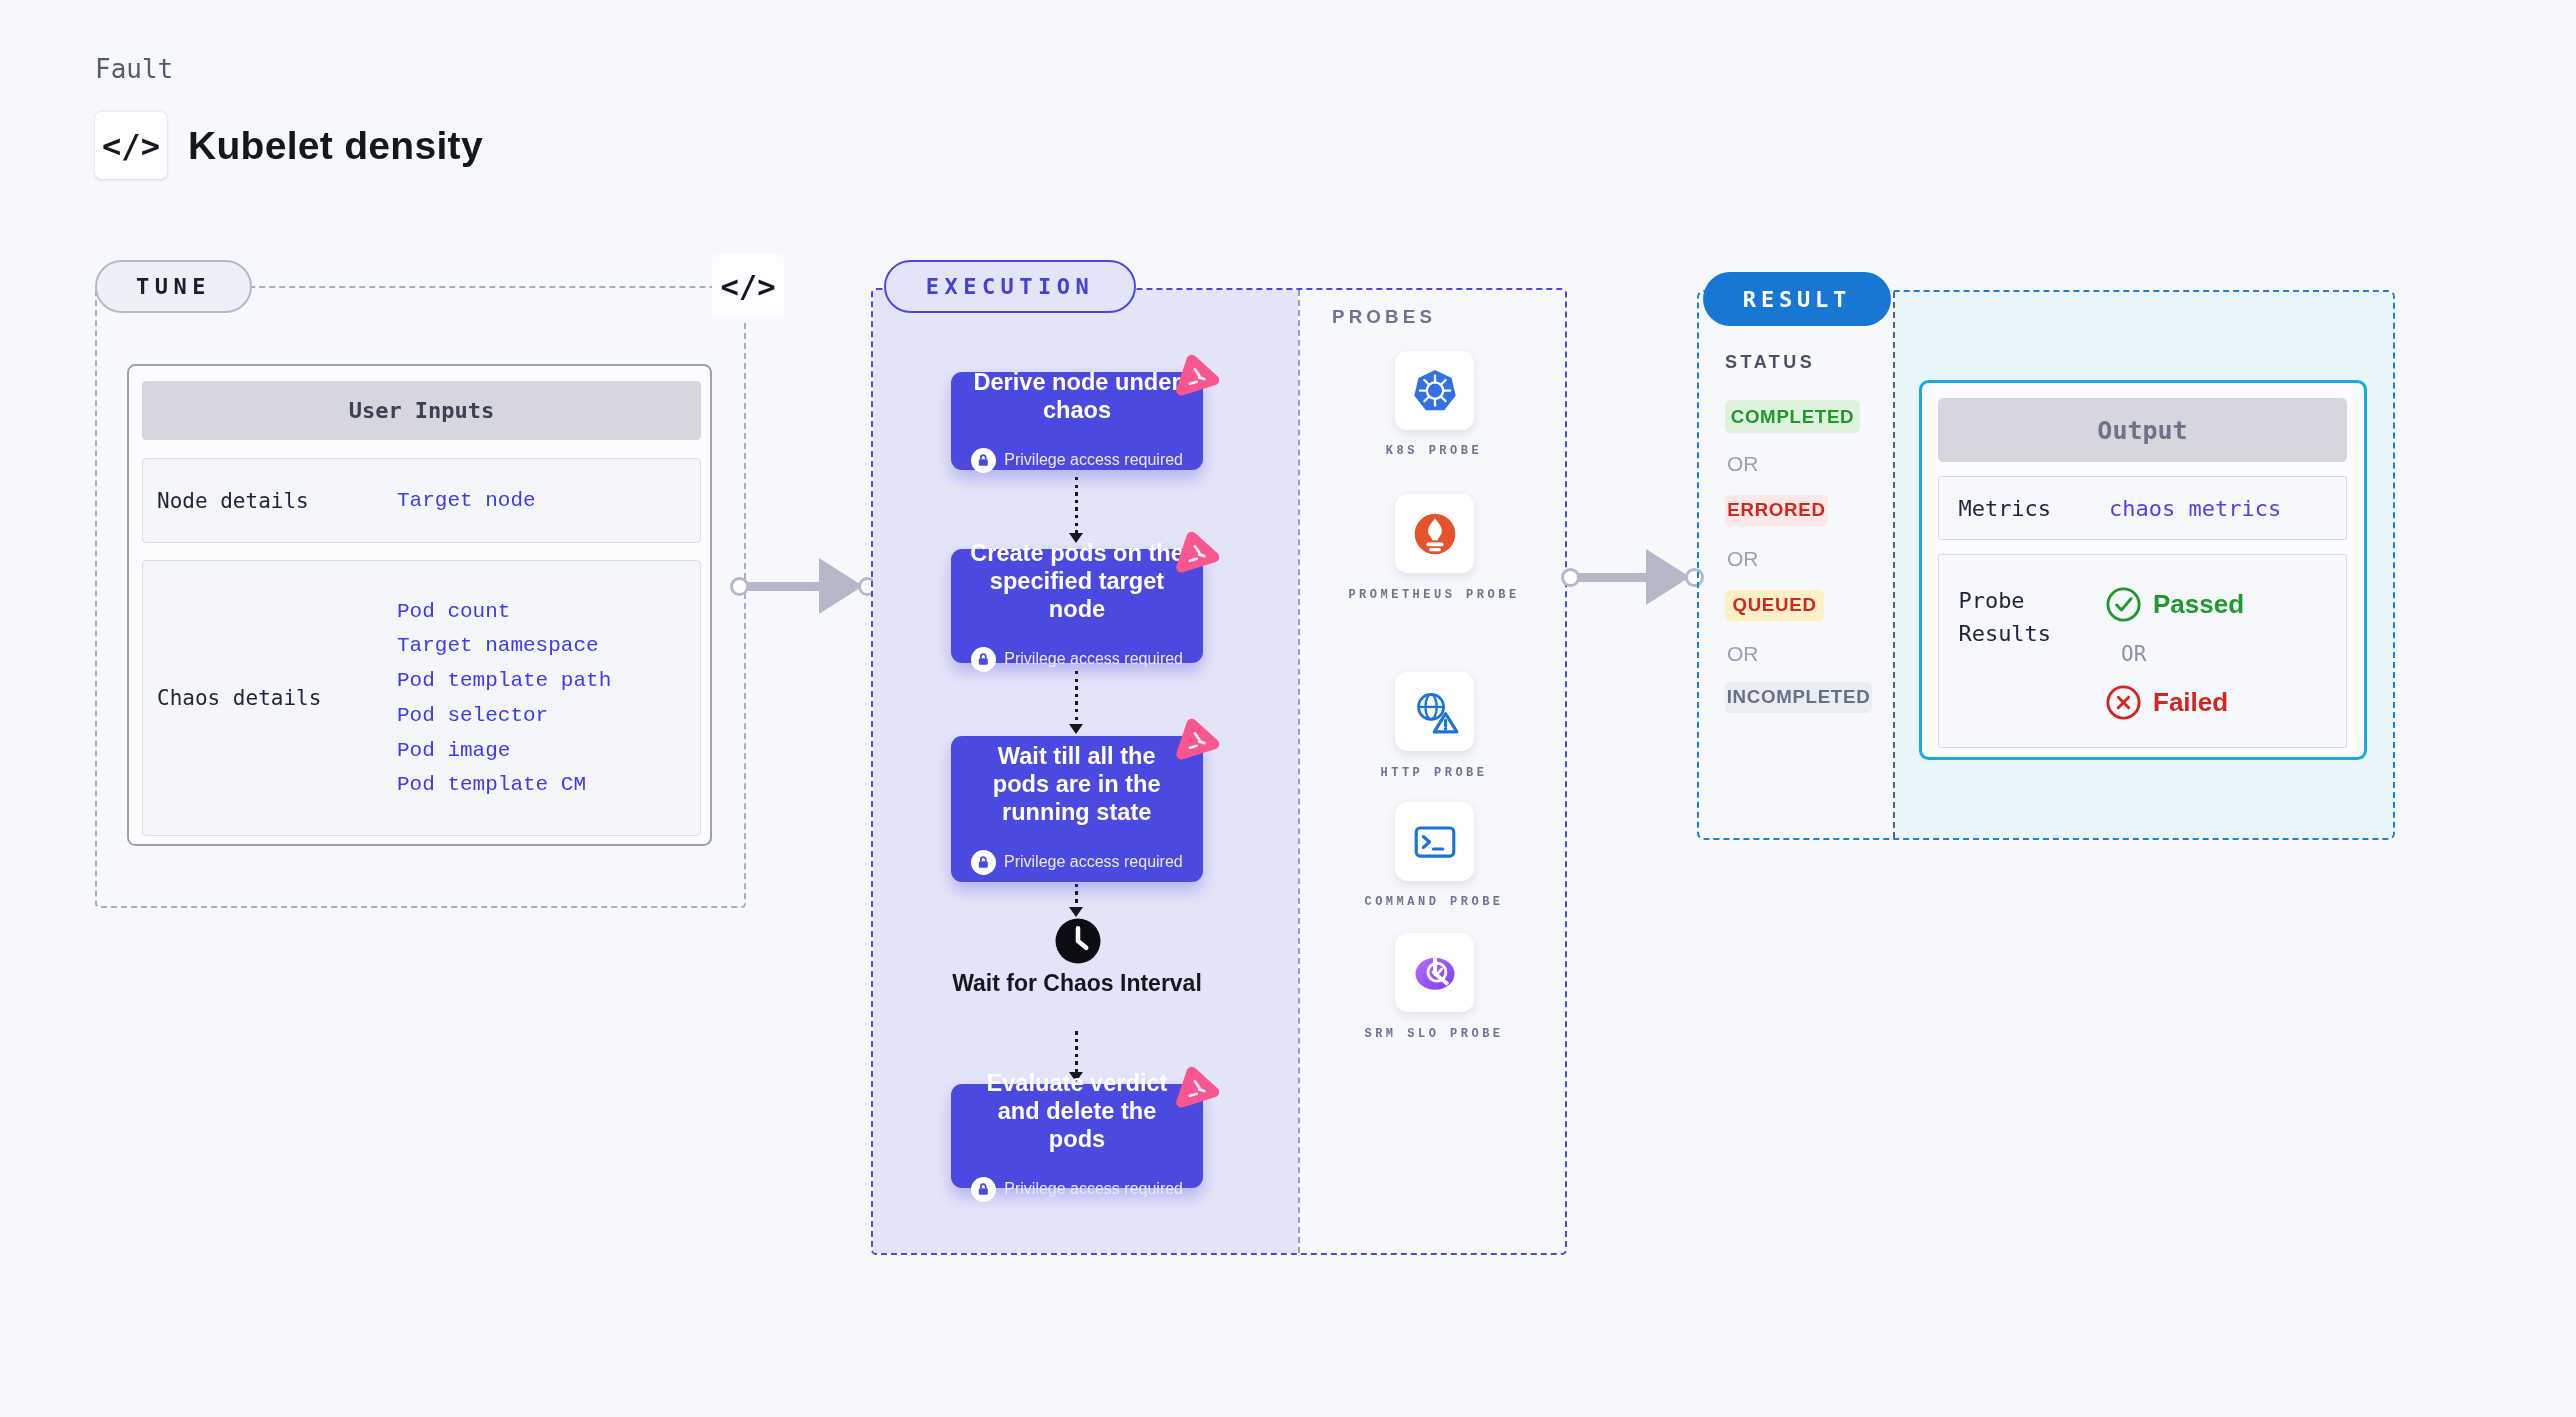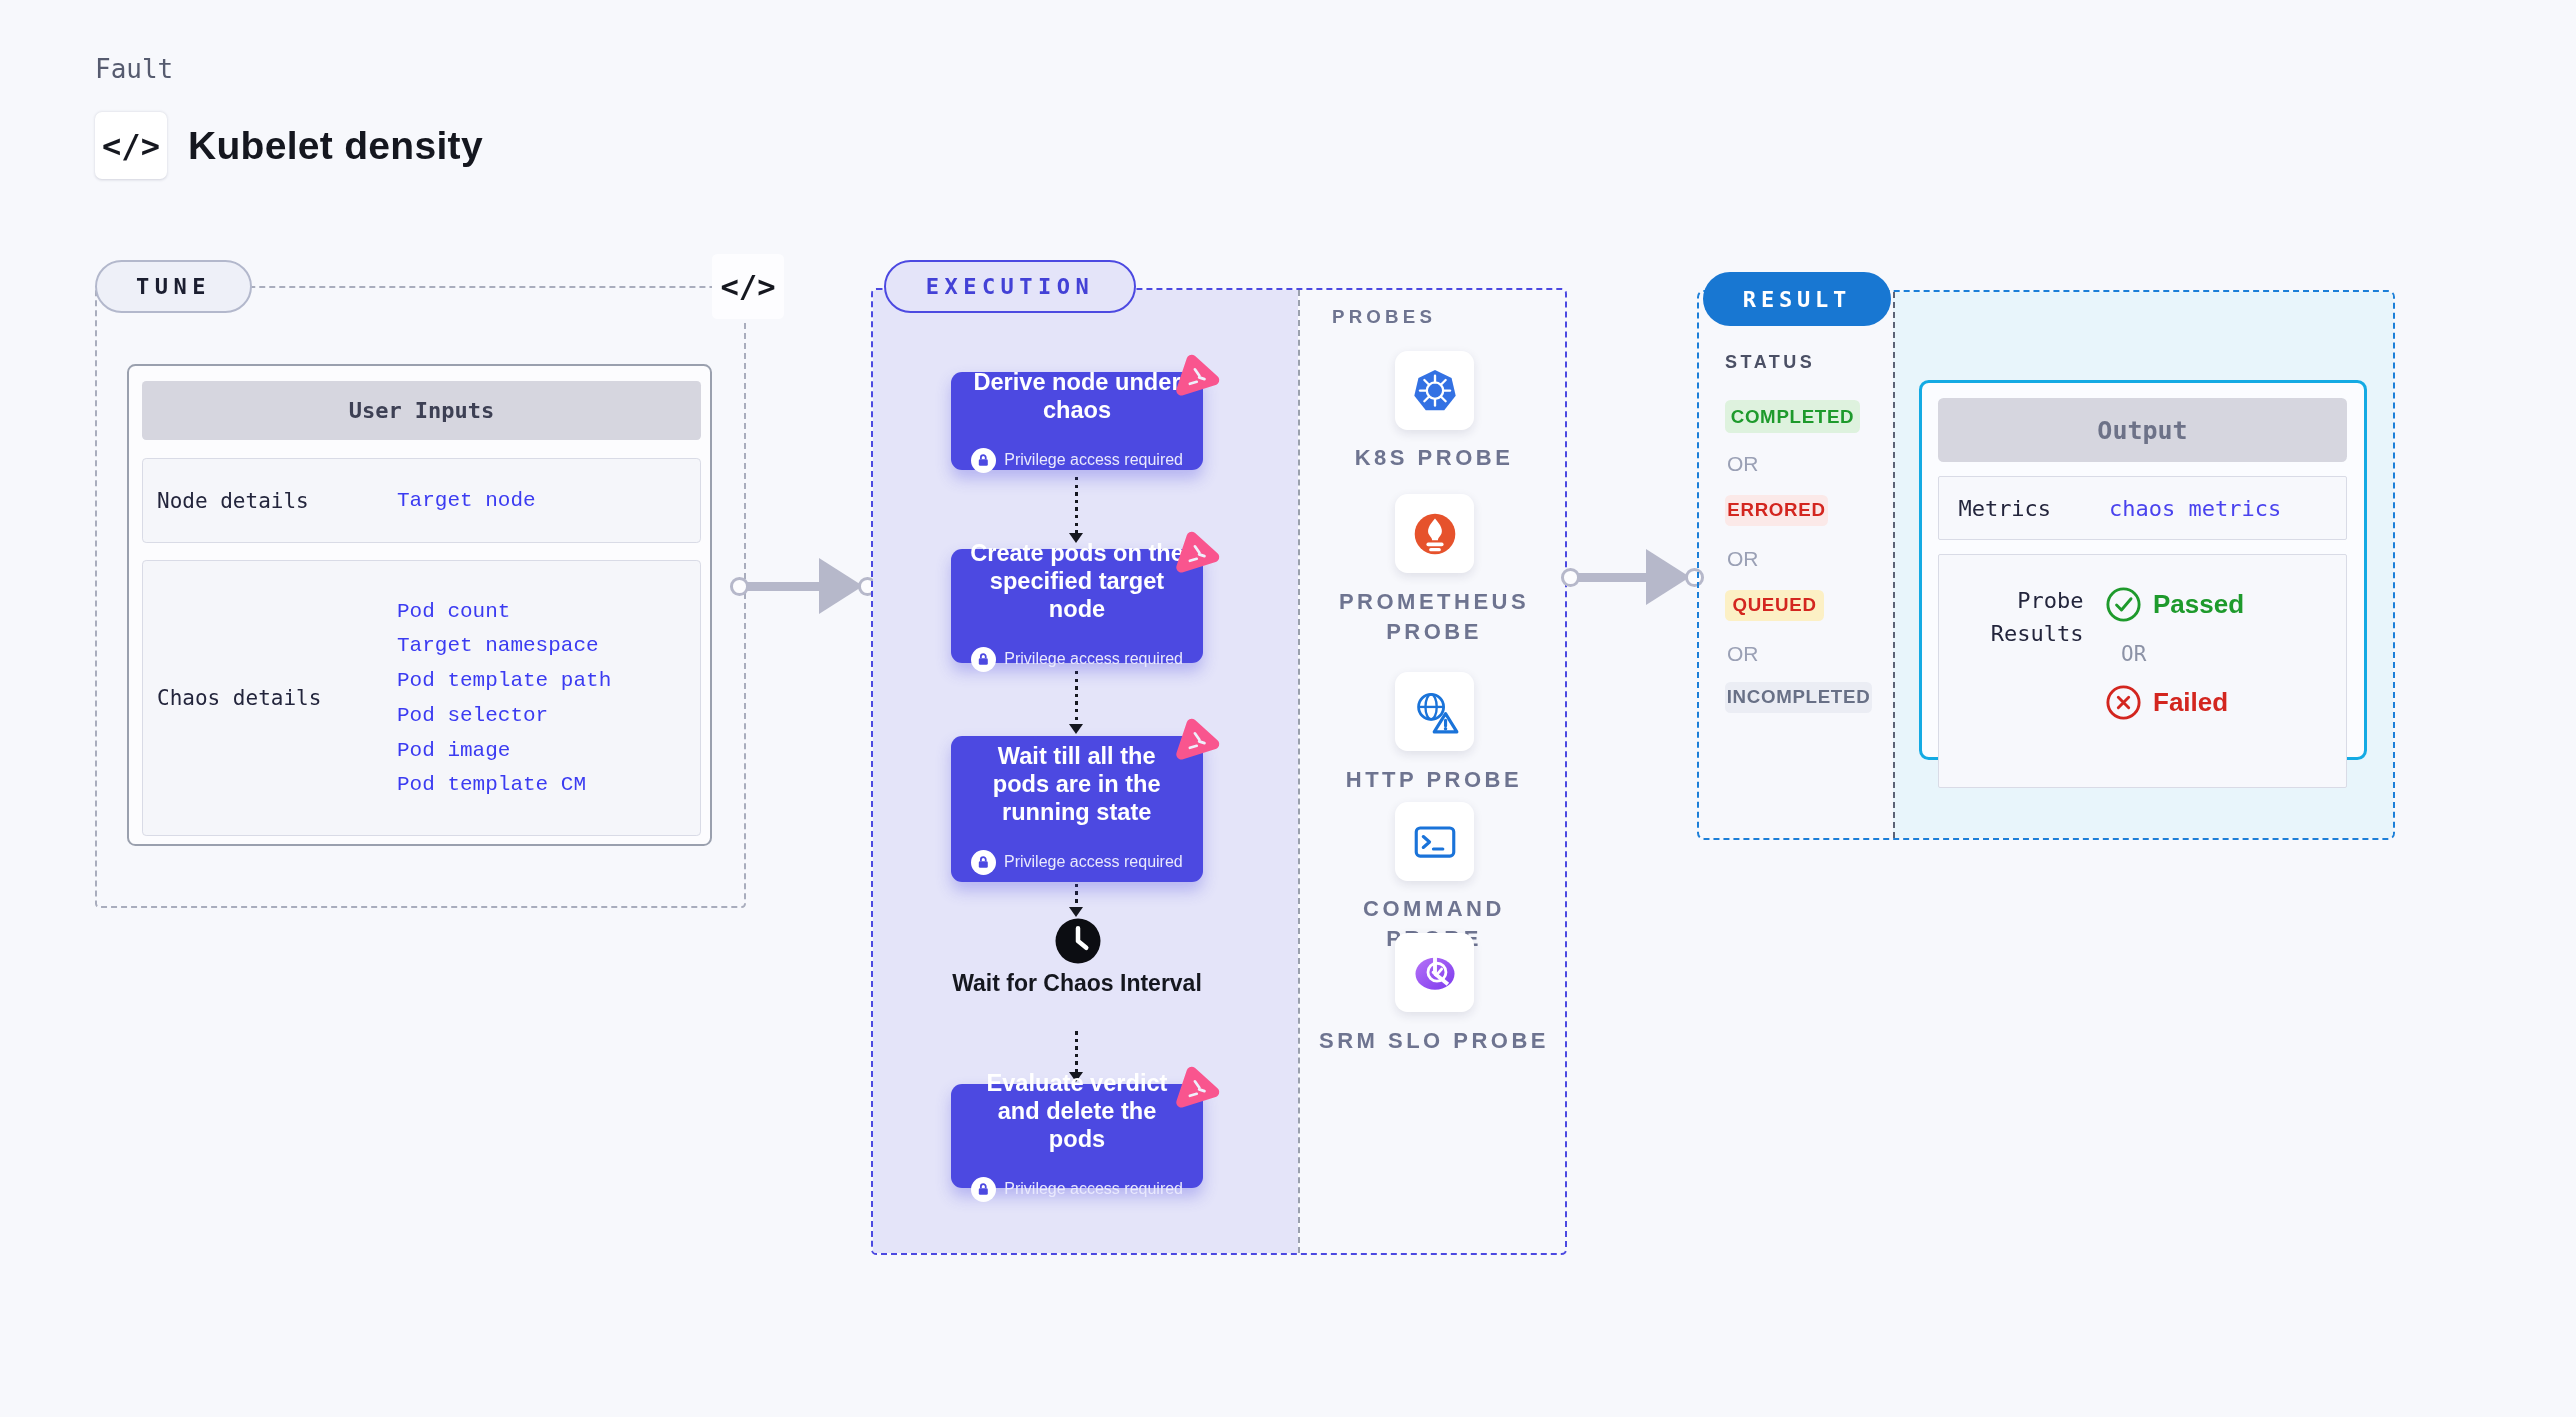--- a/index.html
+++ b/index.html
@@ -75,22 +75,22 @@
   .dotted::after{content:"";position:absolute;left:50%;bottom:-8.3px;transform:translateX(-50%);
     border-left:7px solid transparent;border-right:7px solid transparent;border-top:10.4px solid #15171f;}
   .clock-wrap{left:1054px;top:917px;width:48px;height:48px;}
   .wait-label{left:951px;top:969px;width:252px;text-align:center;font-size:23px;font-weight:bold;
     color:#15171f;line-height:1.25;}
 
   
   .probes-label{left:1332px;top:306px;font-size:18.7px;font-weight:bold;letter-spacing:4.2px;color:var(--probetext);}
   .probe-tile{left:1395px;width:79px;height:79px;background:#fff;border-radius:12.5px;
     box-shadow:0 3.5px 9.7px rgba(31,34,68,.10);display:flex;align-items:center;justify-content:center;}
-  .probe-name{left:1316px;width:236px;text-align:center;font-size:22px;font-weight:bold;
-    letter-spacing:3.5px;color:var(--probetext);line-height:1.35;}
+  .probe-name{left:1316px;width:236px;text-align:center;font-size:12px;font-weight:bold;
+    letter-spacing:3.5px;color:var(--probetext);line-height:1.35;font-family:Liberation Mono, monospace;}
 
   
   .result-box{left:1697px;top:290px;width:698px;height:550px;border:2.8px dashed var(--resdash);border-radius:7px;}
   .result-cyan{position:absolute;left:194px;top:0;bottom:0;right:0;background:var(--cyanfill);
     border-radius:0 4.8px 4.8px 0;}
   .status-divider{position:absolute;left:194px;top:0;bottom:0;border-left:2.1px dashed #5b6275;}
   .status-label{left:1725px;top:352px;font-size:18px;font-weight:bold;letter-spacing:3.5px;color:#4b5065;}
   .badge{left:1725px;display:flex;align-items:center;justify-content:center;border-radius:5.5px;
     font-size:18.7px;font-weight:bold;letter-spacing:0.7px;}
   .badge-completed{top:400px;width:135px;height:33px;background:#def2de;color:var(--green);}
@@ -99,21 +99,21 @@
   .badge-incompleted{top:682px;width:147px;height:30.5px;background:#ebedf4;color:#687086;}
   .or-status{left:1727px;font-size:21px;color:#9aa0b5;}
 
   .output-box{left:1919px;top:380px;width:448px;height:380px;background:#fbfcff;border:3.5px solid var(--cyan);
     border-radius:9.7px;z-index:3;}
   .out-head{left:16px;top:15.2px;width:409px;height:64px;background:#d6d6df;border-radius:5.5px;
     display:flex;align-items:center;justify-content:center;font-family:var(--mono);font-weight:bold;
     font-size:25px;color:#6d7288;}
   .out-row{left:16px;width:409px;background:#f7f8fc;border:1.4px solid #d9dbe6;border-radius:2px;}
   .out-row-metrics{top:93px;height:64px;}
-  .out-row-probe{top:171px;height:234px;text-align:right;}
+  .out-row-probe{top:171px;height:194px;}
   .out-label{position:absolute;left:19.4px;font-family:var(--mono);font-size:22px;color:#23253c;line-height:1.5;}
   .metrics-value{position:absolute;left:170px;top:0;height:100%;display:flex;align-items:center;
     font-family:var(--mono);font-size:22px;color:#4a43ee;}
   .verdict{position:absolute;left:166px;display:flex;align-items:center;gap:11px;}
   .verdict-text-pass{font-size:26px;font-weight:bold;color:var(--green);}
   .verdict-text-fail{font-size:26px;font-weight:bold;color:var(--red);}
   .or-output{position:absolute;left:182px;font-family:var(--mono);font-size:21px;color:#8c92a6;}
 </style>
 </head>
 <body>

